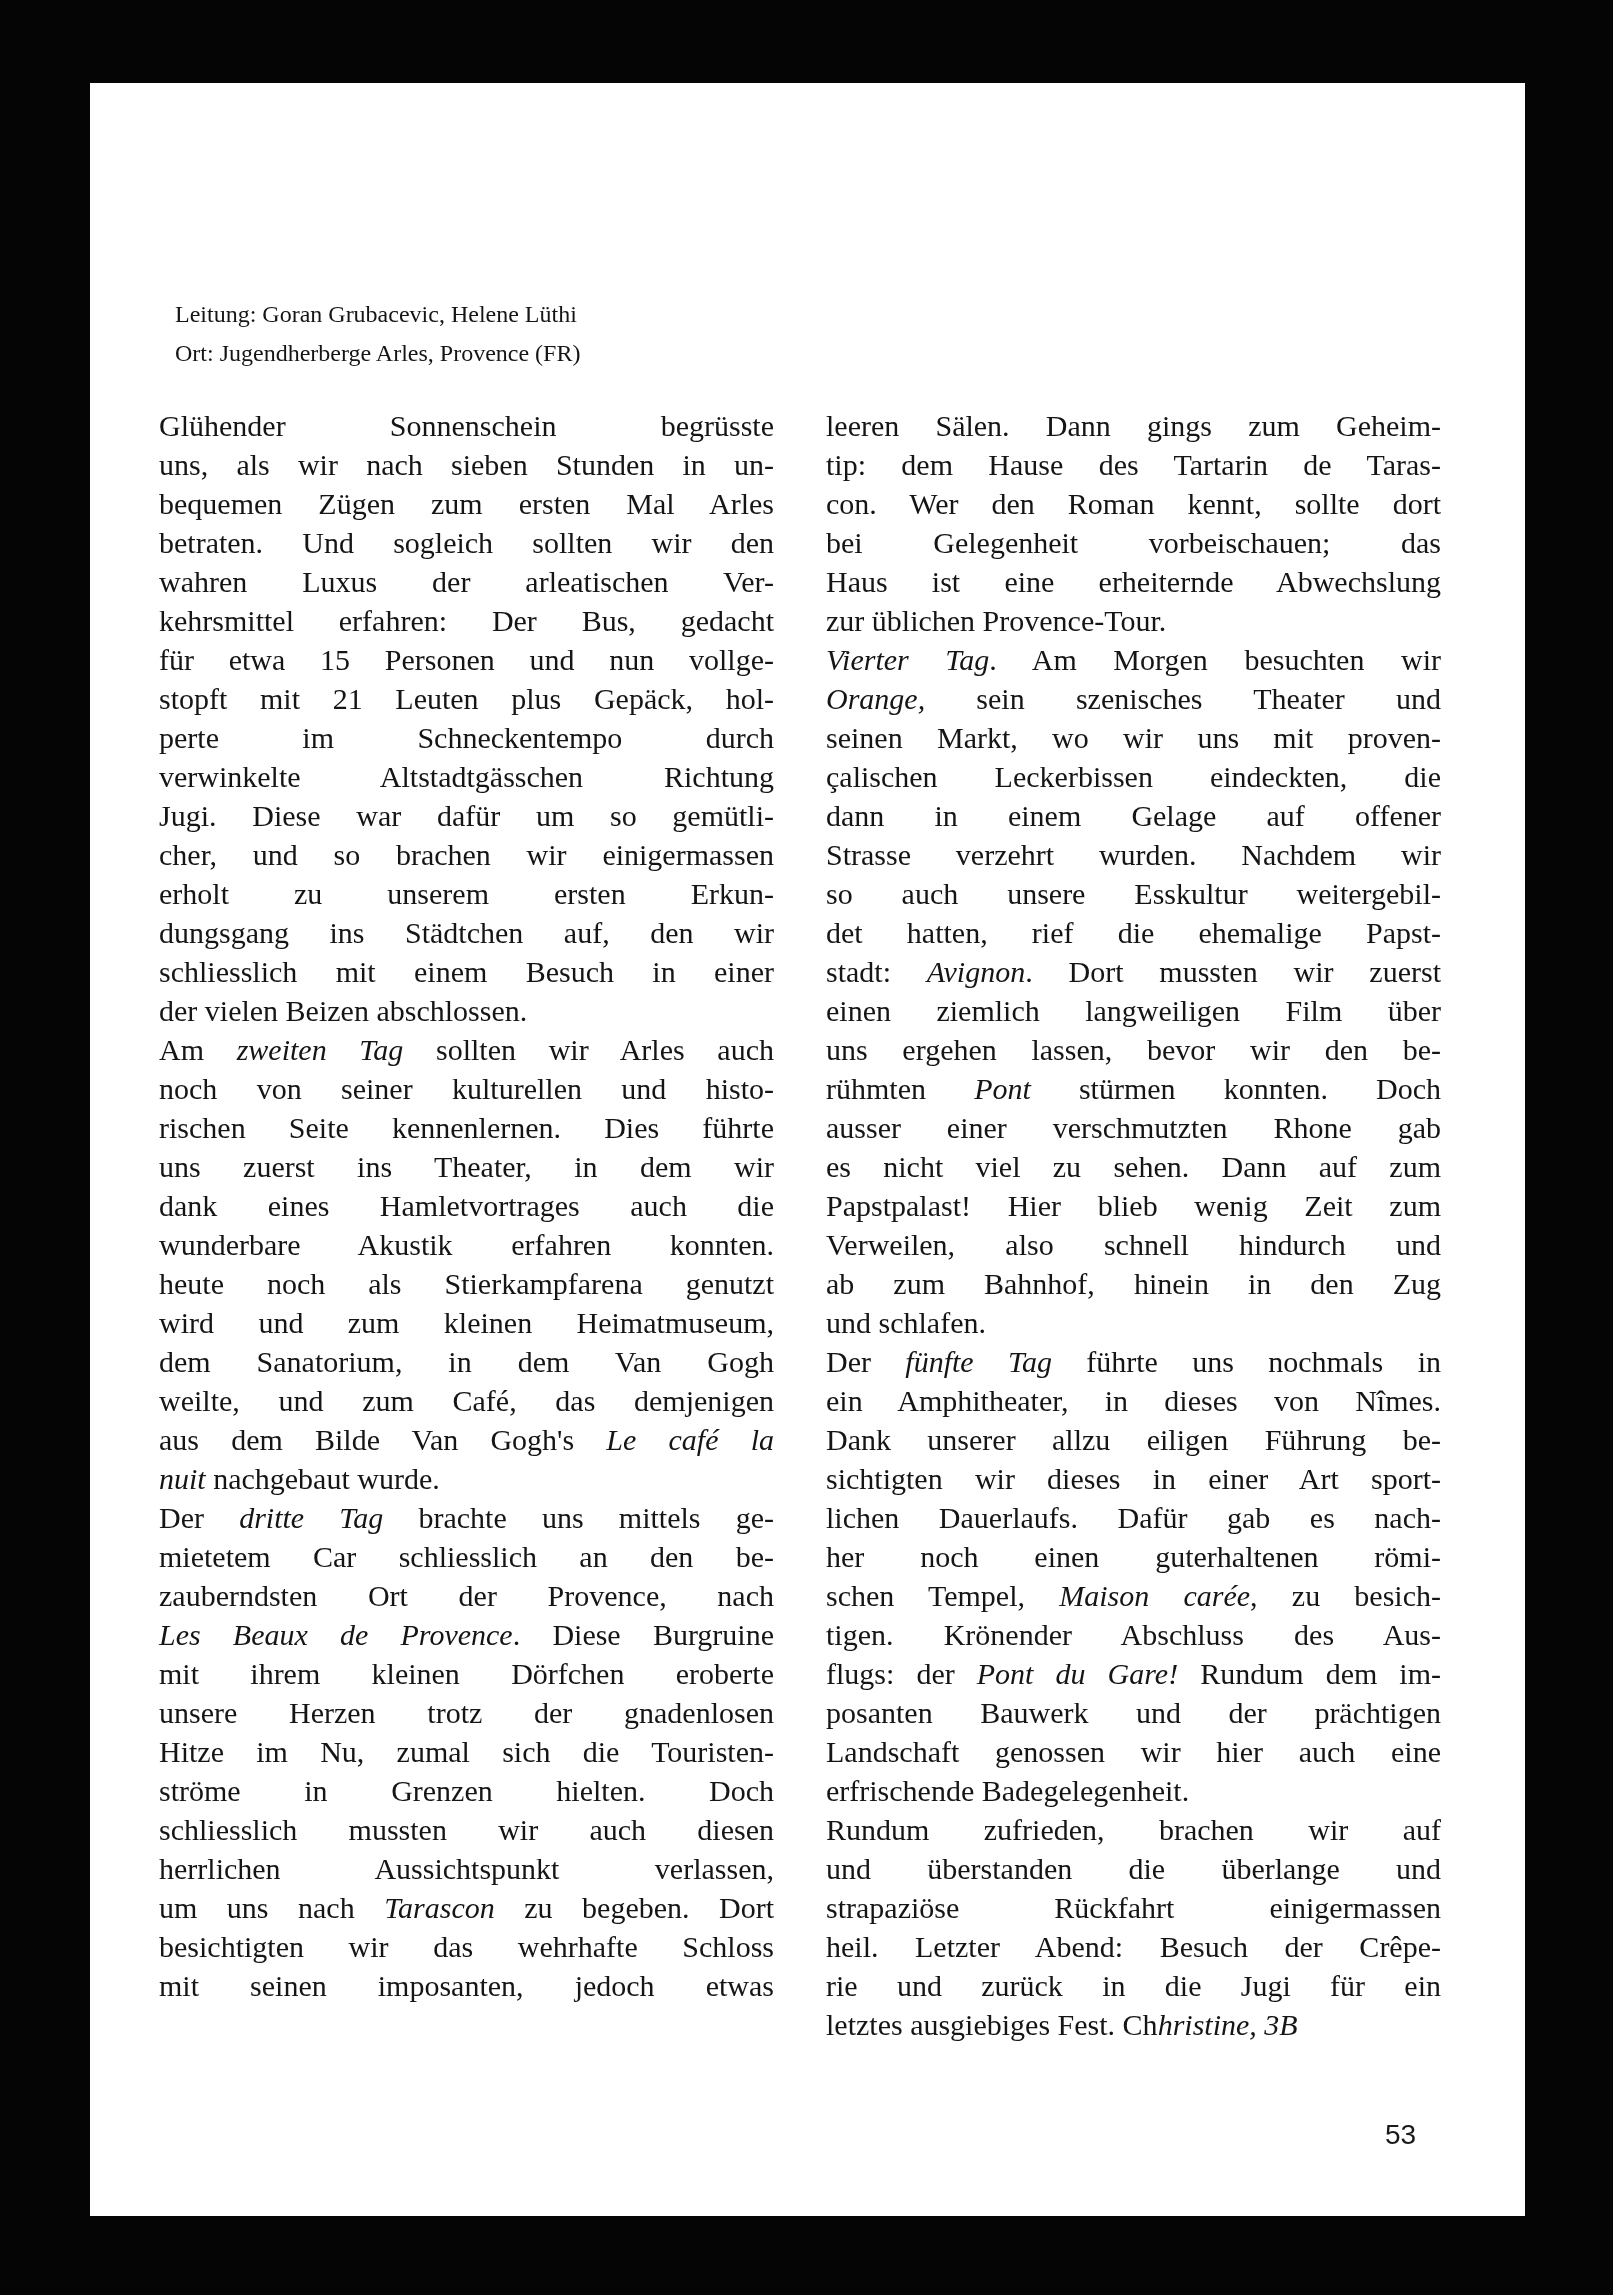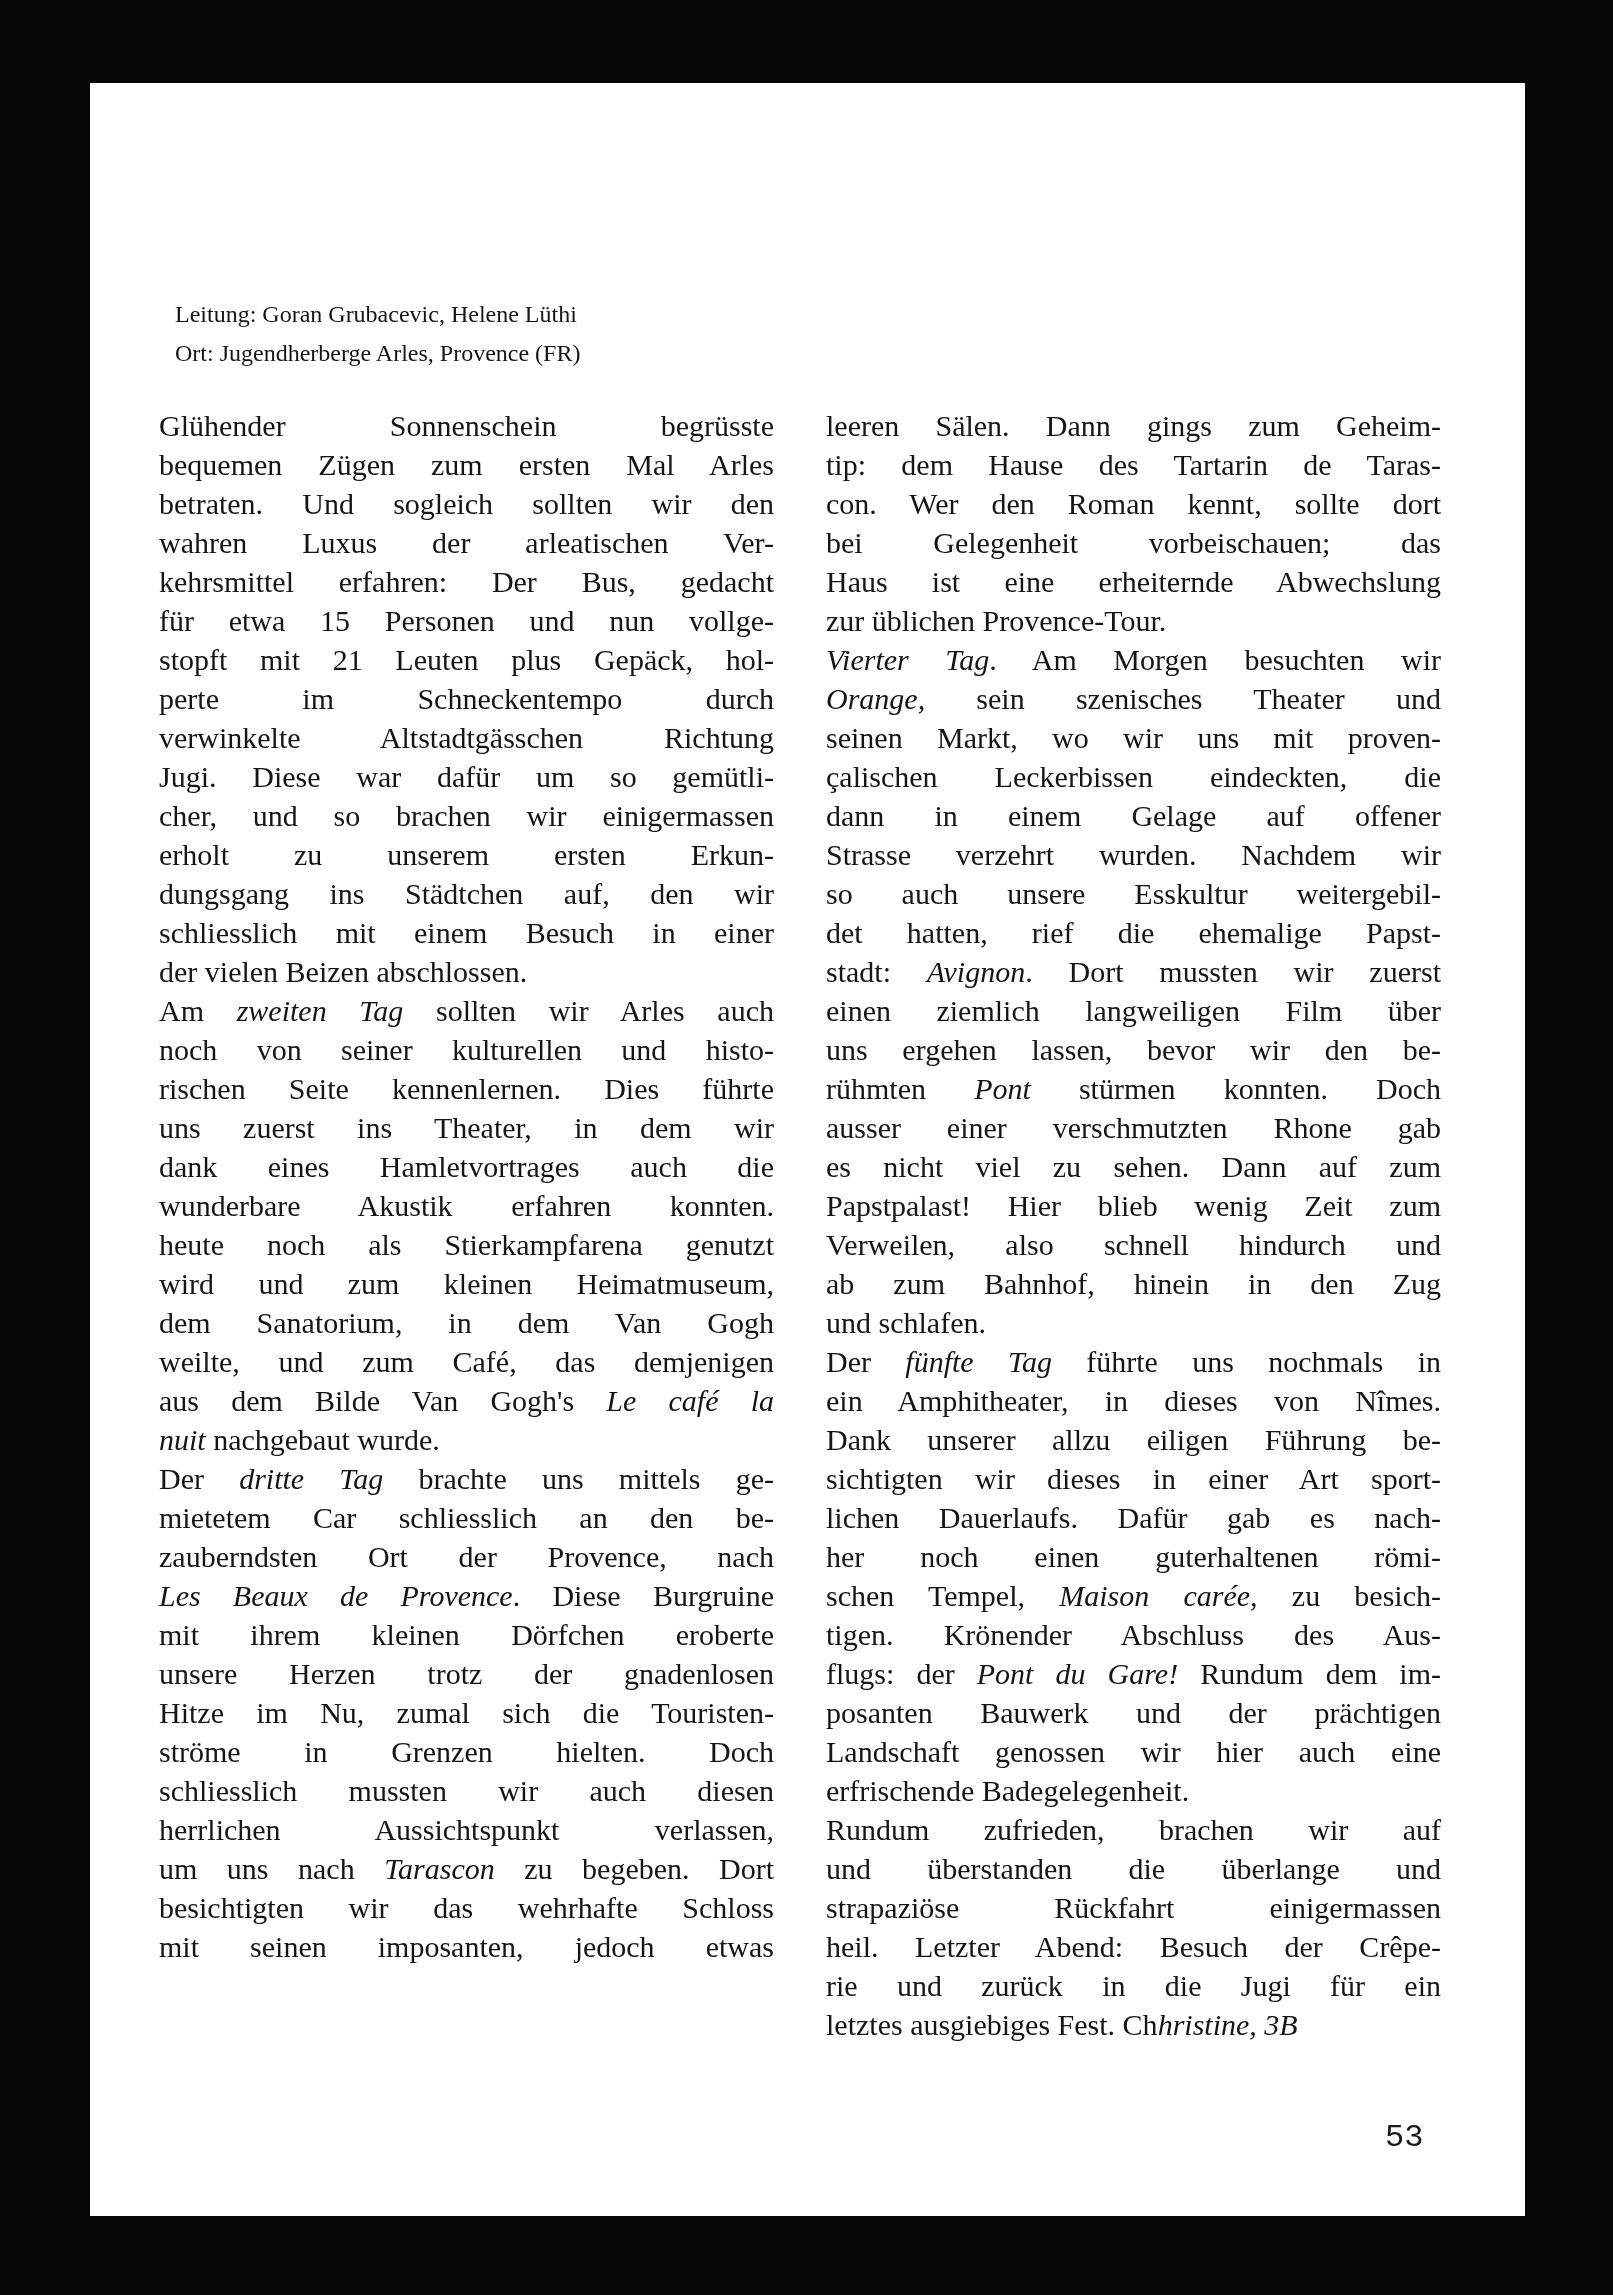--- a/index.html
+++ b/index.html
@@ -52,34 +52,35 @@
     text-align: justify;
     text-align-last: justify;
     width: 615px;
   }
   .line.last { text-align-last: left; }
   .line i { font-style: italic; }
 
   .page-number {
     position: absolute;
     left: 1295px; top: 2036px;
-    font-family: Liberation Mono, monospace;
-    font-size: 32px;
+    font-family: Liberation Sans, sans-serif;
+    font-size: 28px;
     color: #1a1a1a;
   }
 </style>
 </head>
 <body>
 
 <div class="page">
   <div class="meta l1 serif">Leitung: Goran Grubacevic, Helene Lüthi</div>
   <div class="meta l2 serif">Ort: Jugendherberge Arles, Provence (FR)</div>
 
   <div class="col left serif" id="col-left">
       <span class="line"><span>Glühender Sonnenschein begrüsste</span></span>
+      <span class="line"><span>uns, als wir nach sieben Stunden in un-</span></span>
       <span class="line"><span>bequemen Zügen zum ersten Mal Arles</span></span>
       <span class="line"><span>betraten. Und sogleich sollten wir den</span></span>
       <span class="line"><span>wahren Luxus der arleatischen Ver-</span></span>
       <span class="line"><span>kehrsmittel erfahren: Der Bus, gedacht</span></span>
       <span class="line"><span>für etwa 15 Personen und nun vollge-</span></span>
       <span class="line"><span>stopft mit 21 Leuten plus Gepäck, hol-</span></span>
       <span class="line"><span>perte im Schneckentempo durch</span></span>
       <span class="line"><span>verwinkelte Altstadtgässchen Richtung</span></span>
       <span class="line"><span>Jugi. Diese war dafür um so gemütli-</span></span>
       <span class="line"><span>cher, und so brachen wir einigermassen</span></span>

